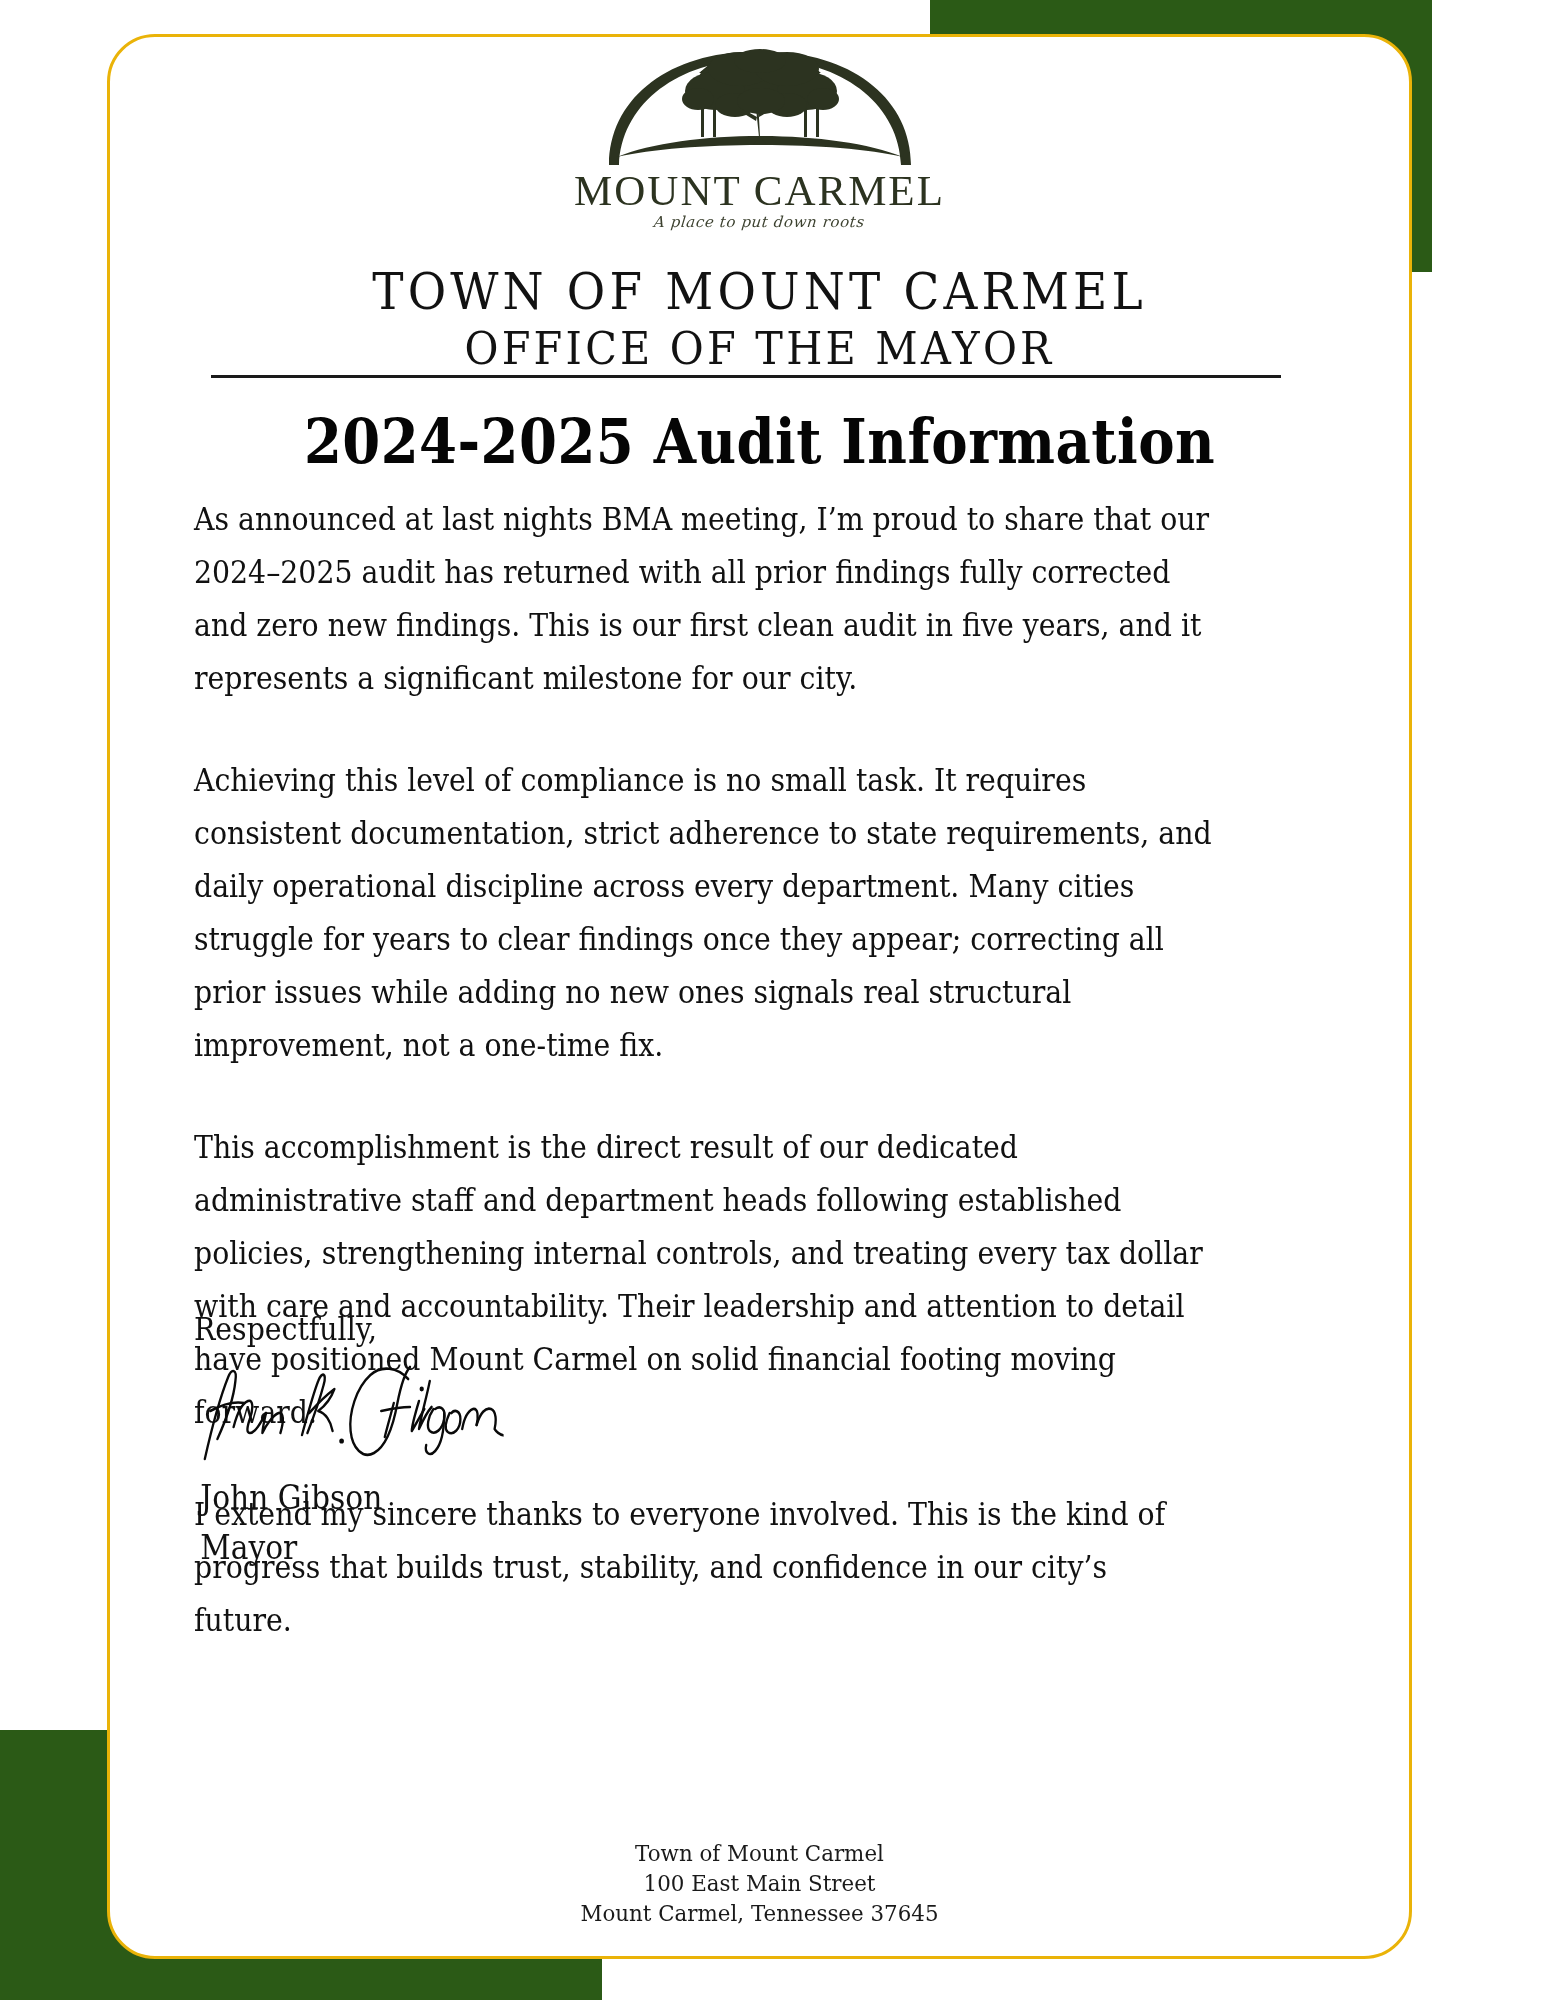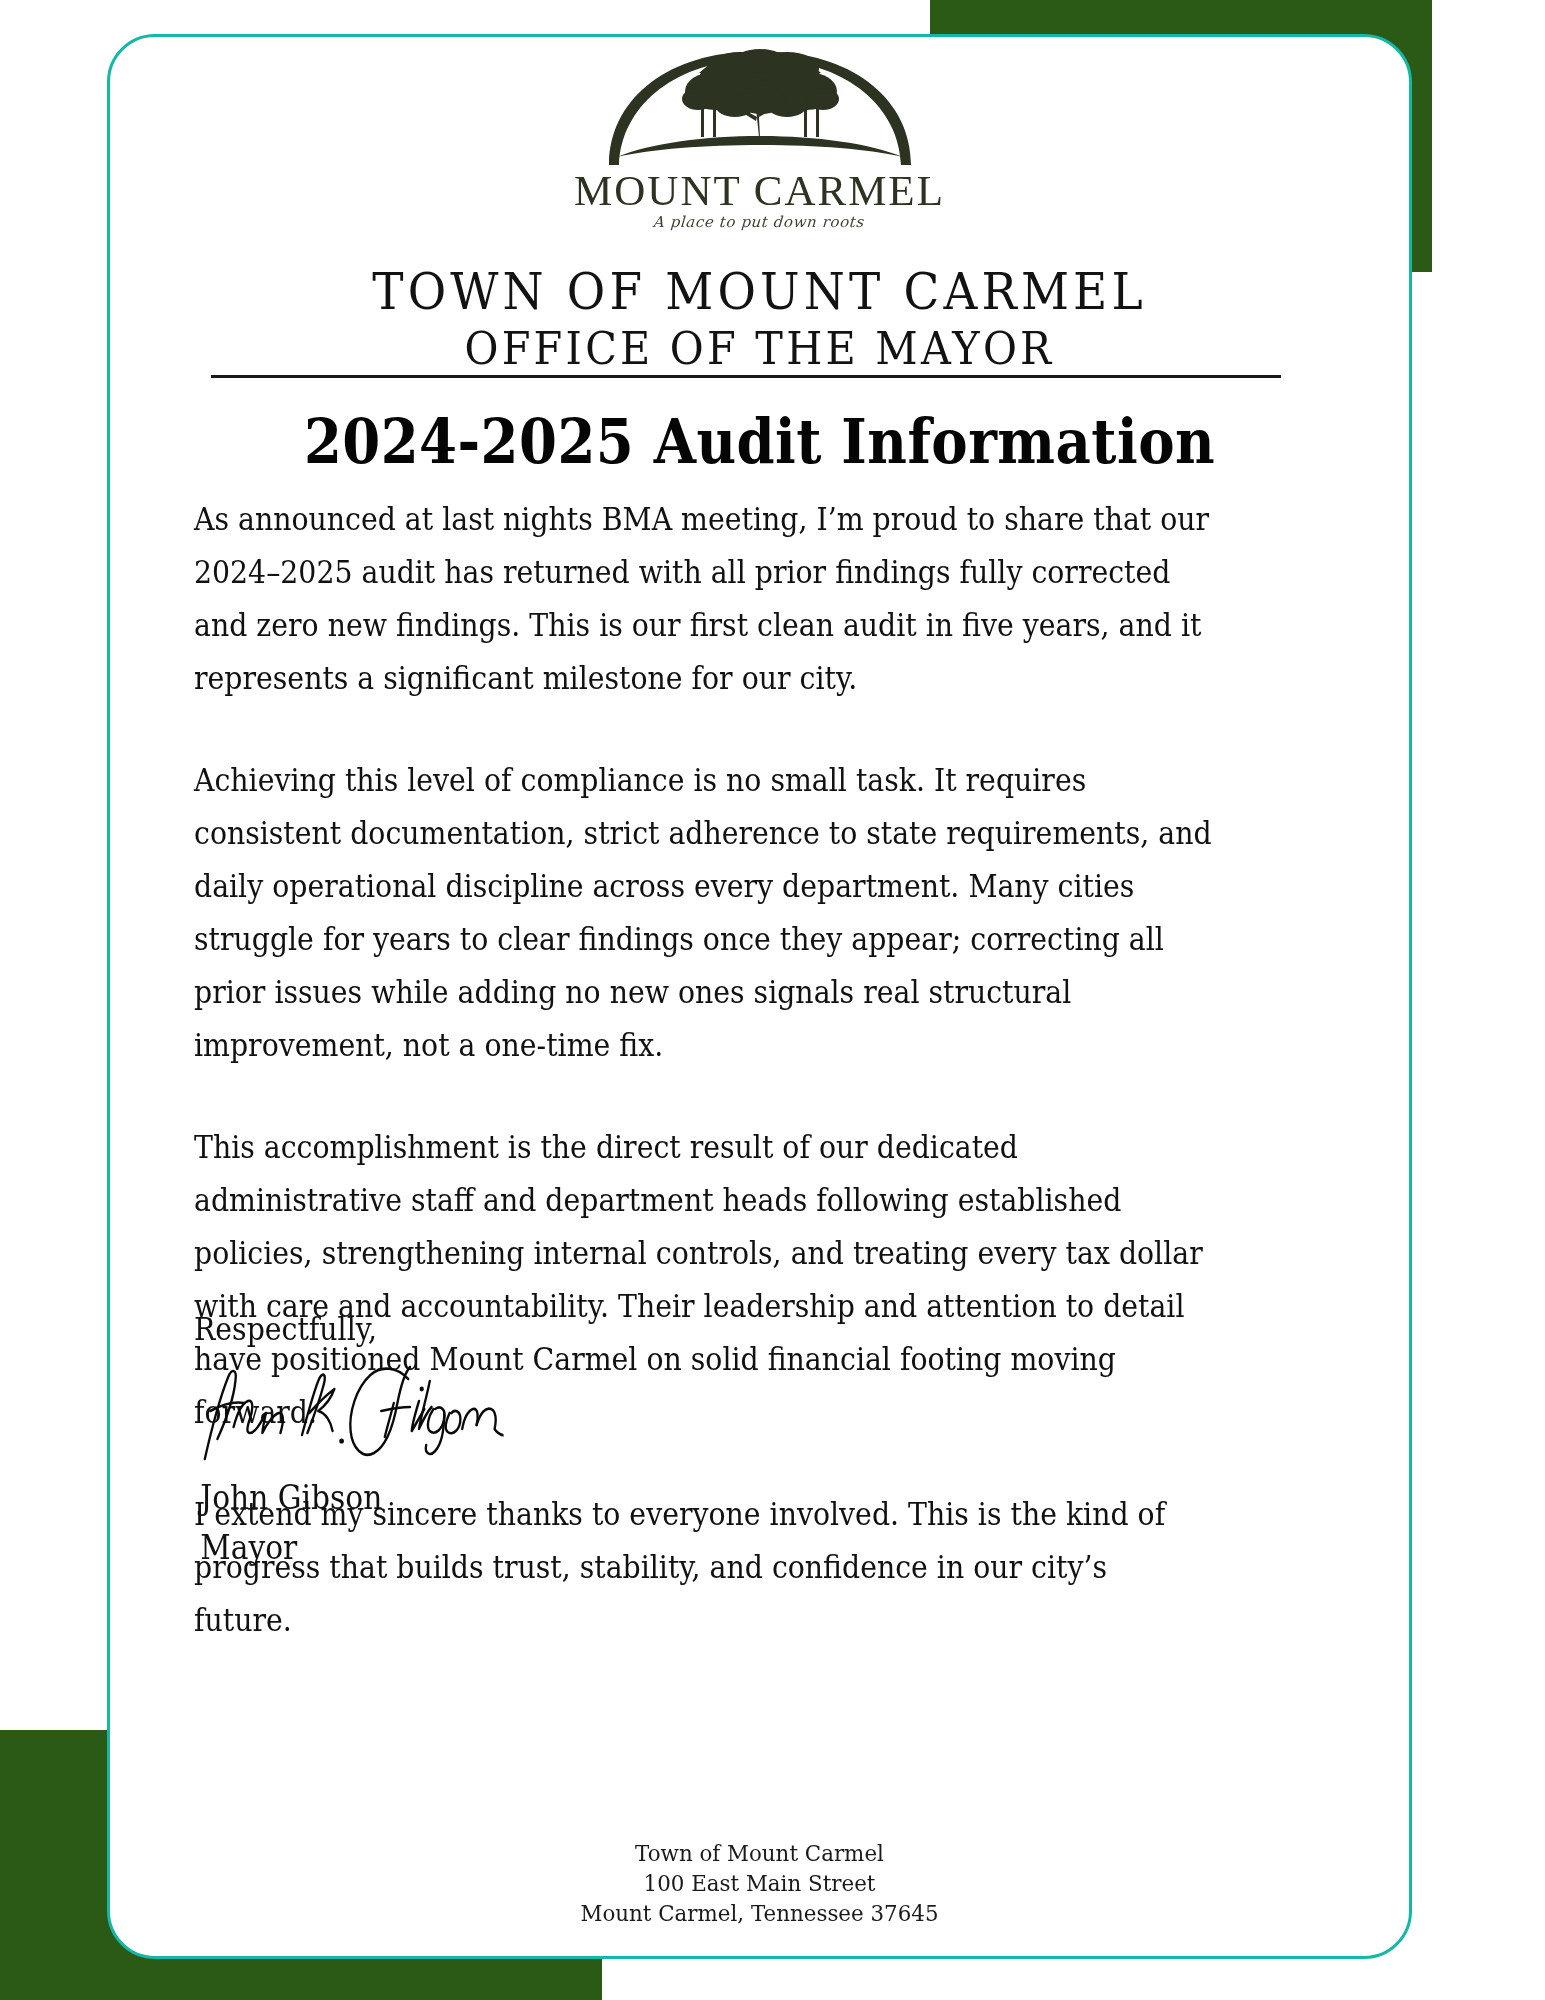--- a/index.html
+++ b/index.html
@@ -35,21 +35,21 @@
   }
 
   
   #card {
     position: absolute;
     left: 107px;
     top: 34px;
     width: 1305px;
     height: 1925px;
     background: #ffffff;
-    border: 3px solid #14b8a6;
+    border: 3px solid #eab308;
     border-radius: 48px;
     box-sizing: border-box;
     overflow: hidden;
   }
 
   
   #logo-wrap {
     position: absolute;
     left: 0;
     right: 0;

